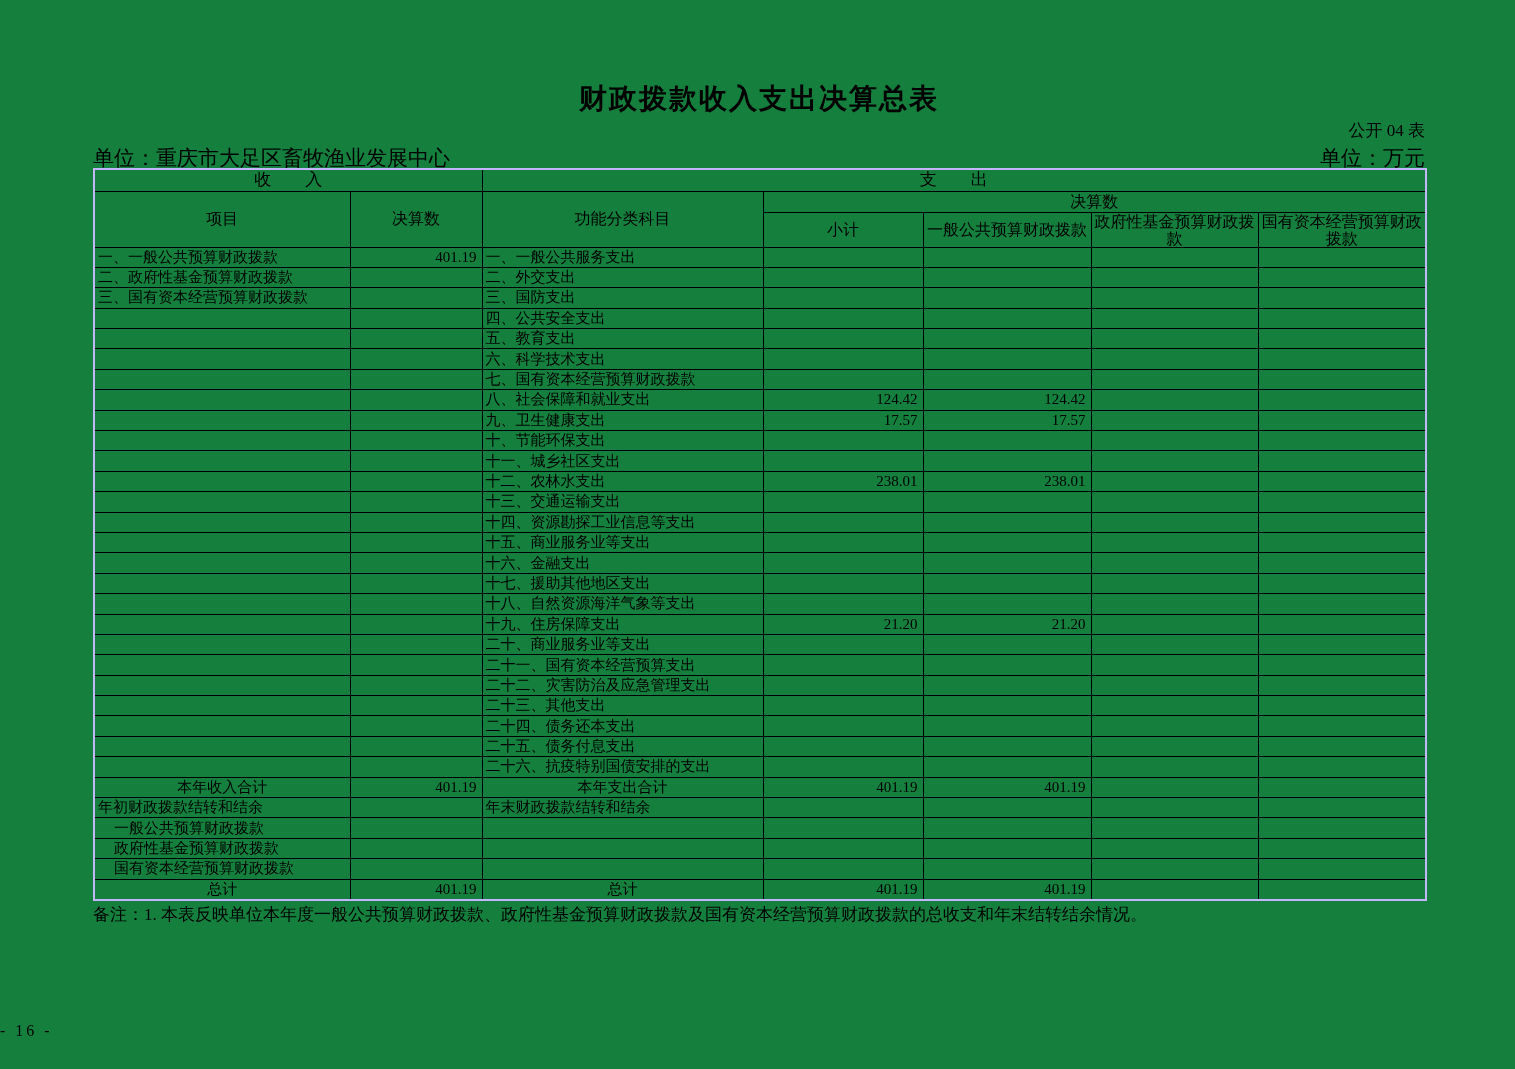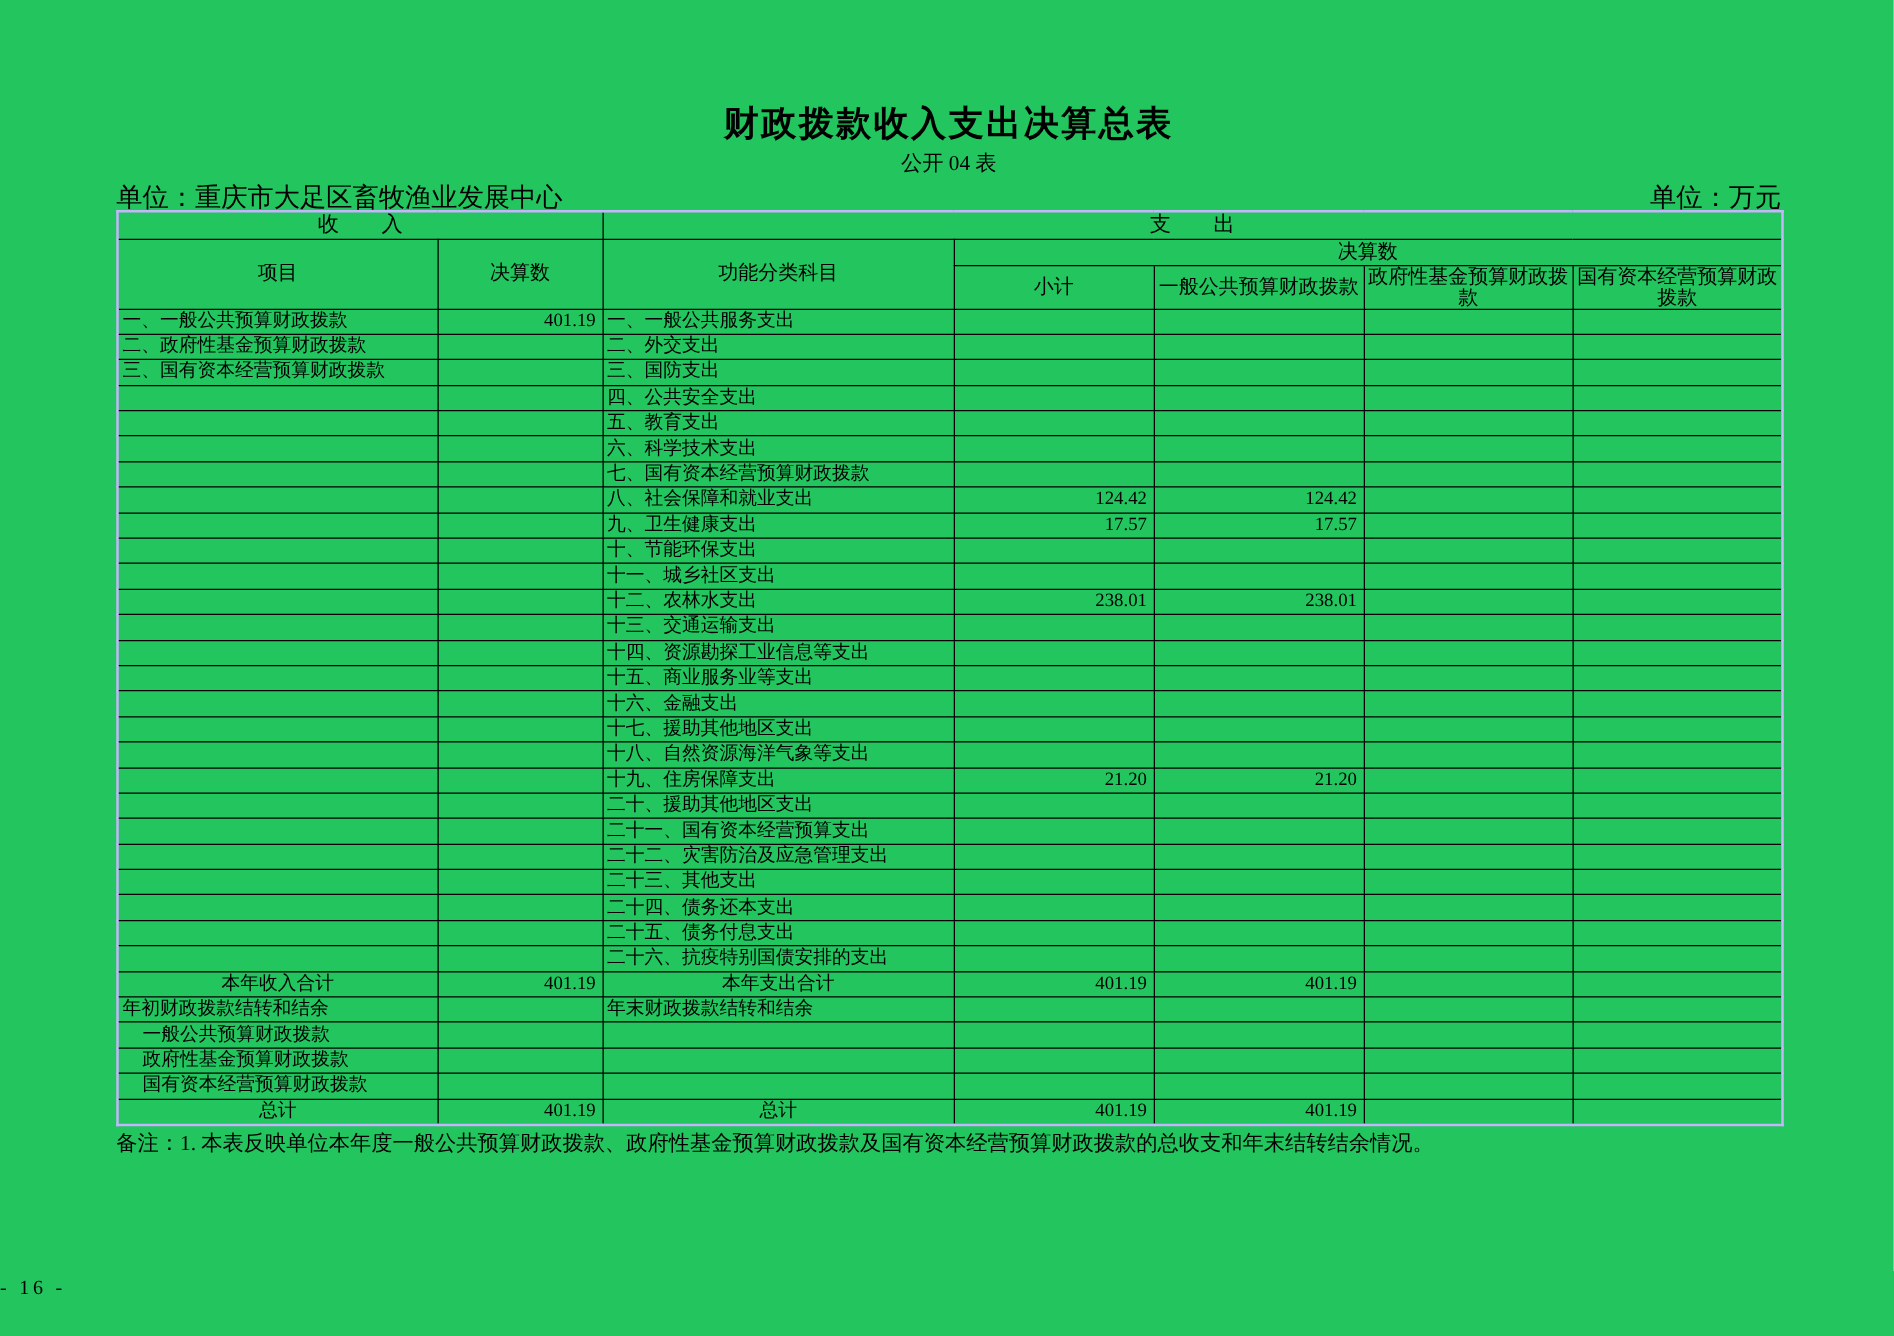--- a/index.html
+++ b/index.html
@@ -1,29 +1,29 @@
 <!DOCTYPE html>
 <html><head>
 <meta charset="utf-8">
 <style>
   * { margin:0; padding:0; box-sizing:border-box; }
   html,body { background:#e9e9e9; }
   body { font-family:"Liberation Serif","DejaVu Serif",serif; color:#000; }
   .page {
-    position:relative; width:1515px; height:1069px; background:#22c55e;
+    position:relative; width:1515px; height:1069px; background:#15803d;
     overflow:hidden; margin:0 auto;
   }
   .title {
     position:absolute; top:80px; left:93px; width:1332px;
     text-align:center; font-family:"Liberation Sans","DejaVu Sans",sans-serif;
     font-size:28px; font-weight:bold; letter-spacing:2px;
   }
   .doc-label {
     position:absolute; top:119px; left:93px; width:1332px;
-    text-align:center; font-size:17px;
+    text-align:right; font-size:17px;
   }
   .unit-row {
     position:absolute; top:144px; left:93px; width:1332px;
     display:flex; justify-content:space-between; font-size:21px;
   }
   table.main {
     position:absolute; top:168px; left:93px; width:1332px;
     border-collapse:collapse; table-layout:fixed;
     border:2px solid #c4b5fd; font-size:15px;
   }
@@ -259,21 +259,21 @@
           <td class="n"></td>
           <td class="t">十九、住房保障支出</td>
           <td class="n">21.20</td>
           <td class="n">21.20</td>
           <td class="n"></td>
           <td class="n"></td>
         </tr>
         <tr>
           <td class="t"></td>
           <td class="n"></td>
-          <td class="t">二十、援助其他地区支出</td>
+          <td class="t">二十、商业服务业等支出</td>
           <td class="n"></td>
           <td class="n"></td>
           <td class="n"></td>
           <td class="n"></td>
         </tr>
         <tr>
           <td class="t"></td>
           <td class="n"></td>
           <td class="t">二十一、国有资本经营预算支出</td>
           <td class="n"></td>

